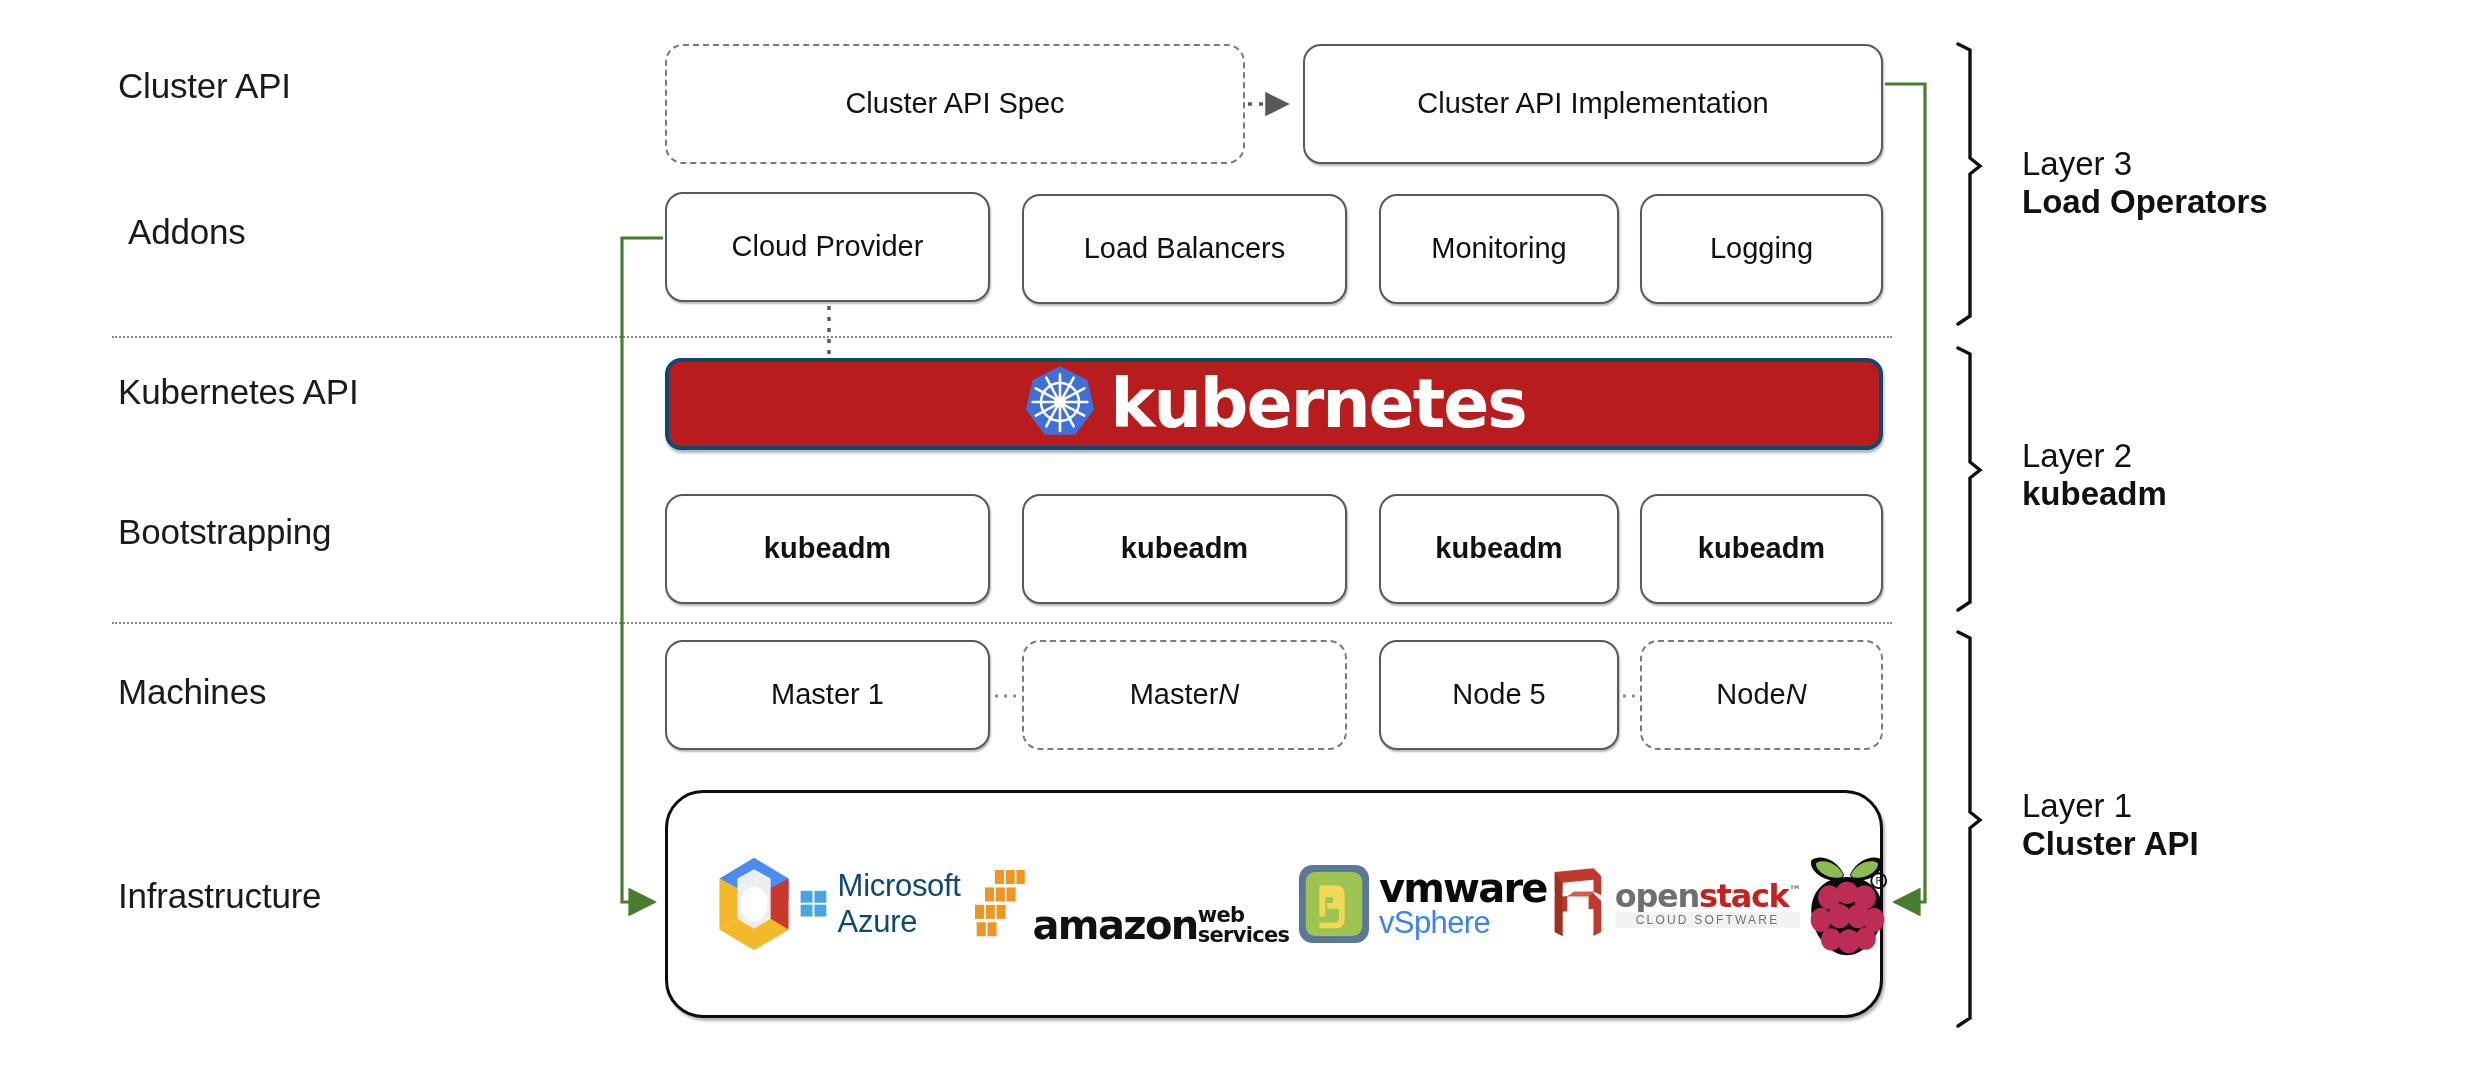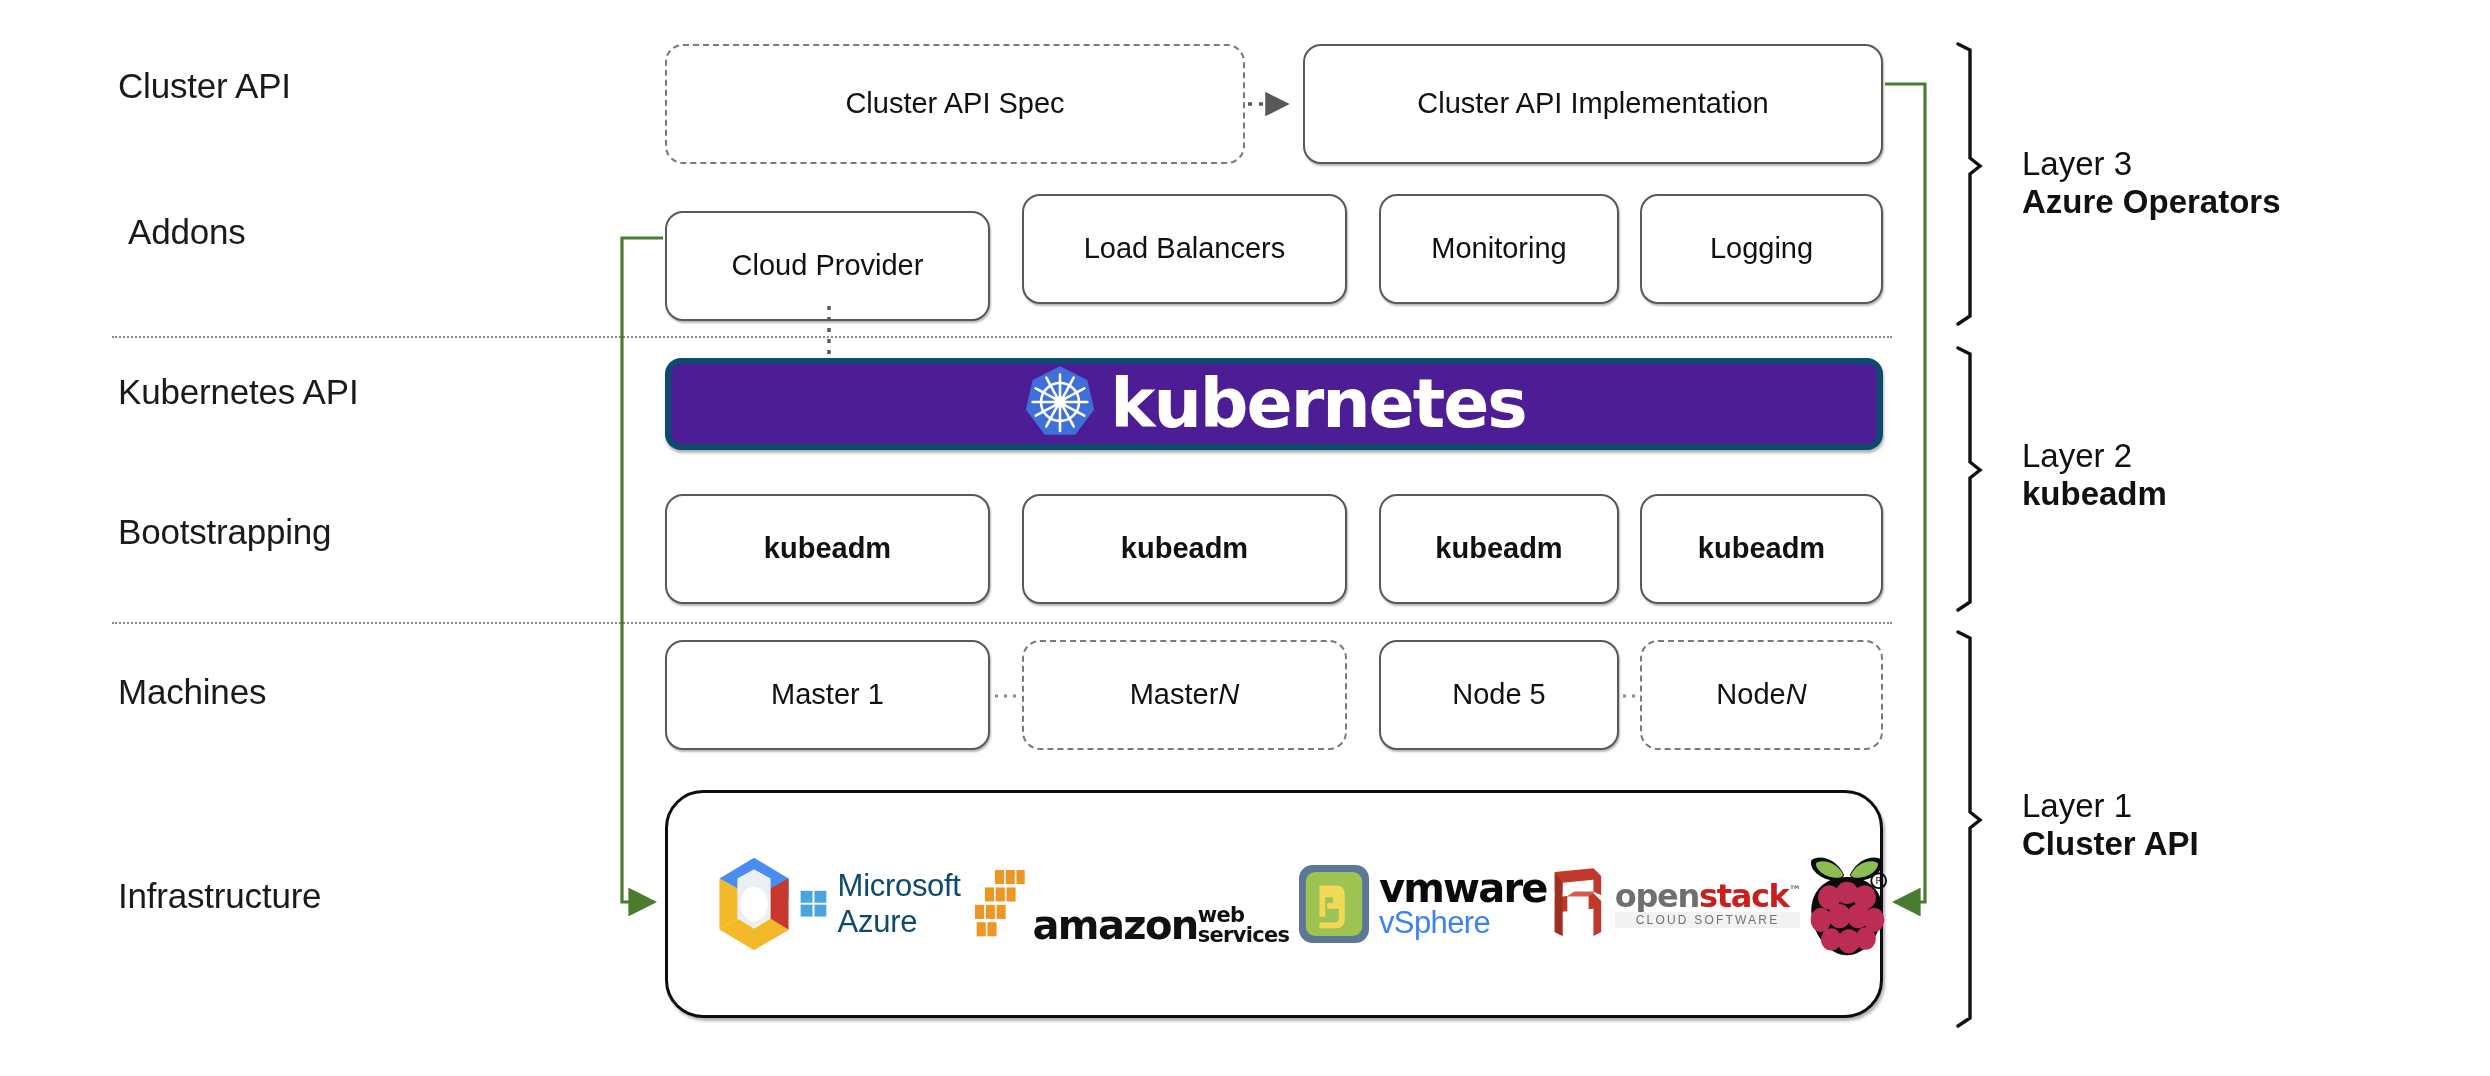--- a/index.html
+++ b/index.html
@@ -52,22 +52,22 @@
     border-color: #7a7a7a;
     box-shadow: none;
   }
   .node.bold { font-weight: 700; }
   .node .ital { font-style: italic; }
 
   
   .kube-banner {
     position: absolute;
     box-sizing: border-box;
-    background: #4c1d95;
-    border: 6px solid #0c4a6e;
+    background: #b91c1c;
+    border: 4px solid #0c4a6e;
     border-radius: 16px;
     display: flex;
     align-items: center;
     justify-content: center;
     box-shadow: 1px 3px 3px rgba(0,0,0,0.30);
   }
   .kube-inner {
     display: flex;
     align-items: center;
     gap: 12px;
@@ -191,21 +191,21 @@
   <div class="row-label" style="left:118px; top:672px;">Machines</div>
   <div class="row-label" style="left:118px; top:876px;">Infrastructure</div>
 
   <div class="sep" style="left:112px; top:336px; width:1780px;"></div>
   <div class="sep" style="left:112px; top:622px; width:1780px;"></div>
 
   <div class="node dashed" style="left:665px; top:44px; width:580px; height:120px;">Cluster API Spec</div>
 
   <div class="node" style="left:1303px; top:44px; width:580px; height:120px;">Cluster API Implementation</div>
 
-  <div class="node" style="left:665px; top:211px; width:325px; height:110px;">Cloud Provider</div>
+  <div class="node" style="left:665px; top:192px; width:325px; height:110px;">Cloud Provider</div>
   <div class="node" style="left:1022px; top:194px; width:325px; height:110px;">Load Balancers</div>
   <div class="node" style="left:1379px; top:194px; width:240px; height:110px;">Monitoring</div>
   <div class="node" style="left:1640px; top:194px; width:243px; height:110px;">Logging</div>
 
   <div class="kube-banner" style="left:665px; top:358px; width:1218px; height:92px;">
     <div class="kube-inner">
       <span>
         <svg width="76" height="76" viewBox="0 0 100 100" aria-hidden="true">
           <polygon points="50,3 86,21 95,60 70,93 30,93 5,60 14,21" fill="#3f6fd8"></polygon>
           <g fill="none" stroke="#ffffff" stroke-width="3.4" stroke-linecap="round">
@@ -405,21 +405,21 @@
     <g>
       <path d="M995 696 L1017 696" stroke="#8a8a8a" stroke-width="3" stroke-dasharray="3 6" fill="none"></path>
     </g>
     <g>
       <path d="M1623 696 L1636 696" stroke="#8a8a8a" stroke-width="3" stroke-dasharray="3 6" fill="none"></path>
     </g>
   </svg>
 
   <div class="layer-cap" style="left:2022px; top:145px;">
     <span class="l1">Layer 3</span>
-    <span class="l2">Azure Operators</span>
+    <span class="l2">Load Operators</span>
   </div>
   <div class="layer-cap" style="left:2022px; top:437px;">
     <span class="l1">Layer 2</span>
     <span class="l2">kubeadm</span>
   </div>
   <div class="layer-cap" style="left:2022px; top:787px;">
     <span class="l1">Layer 1</span>
     <span class="l2">Cluster API</span>
   </div>
 

